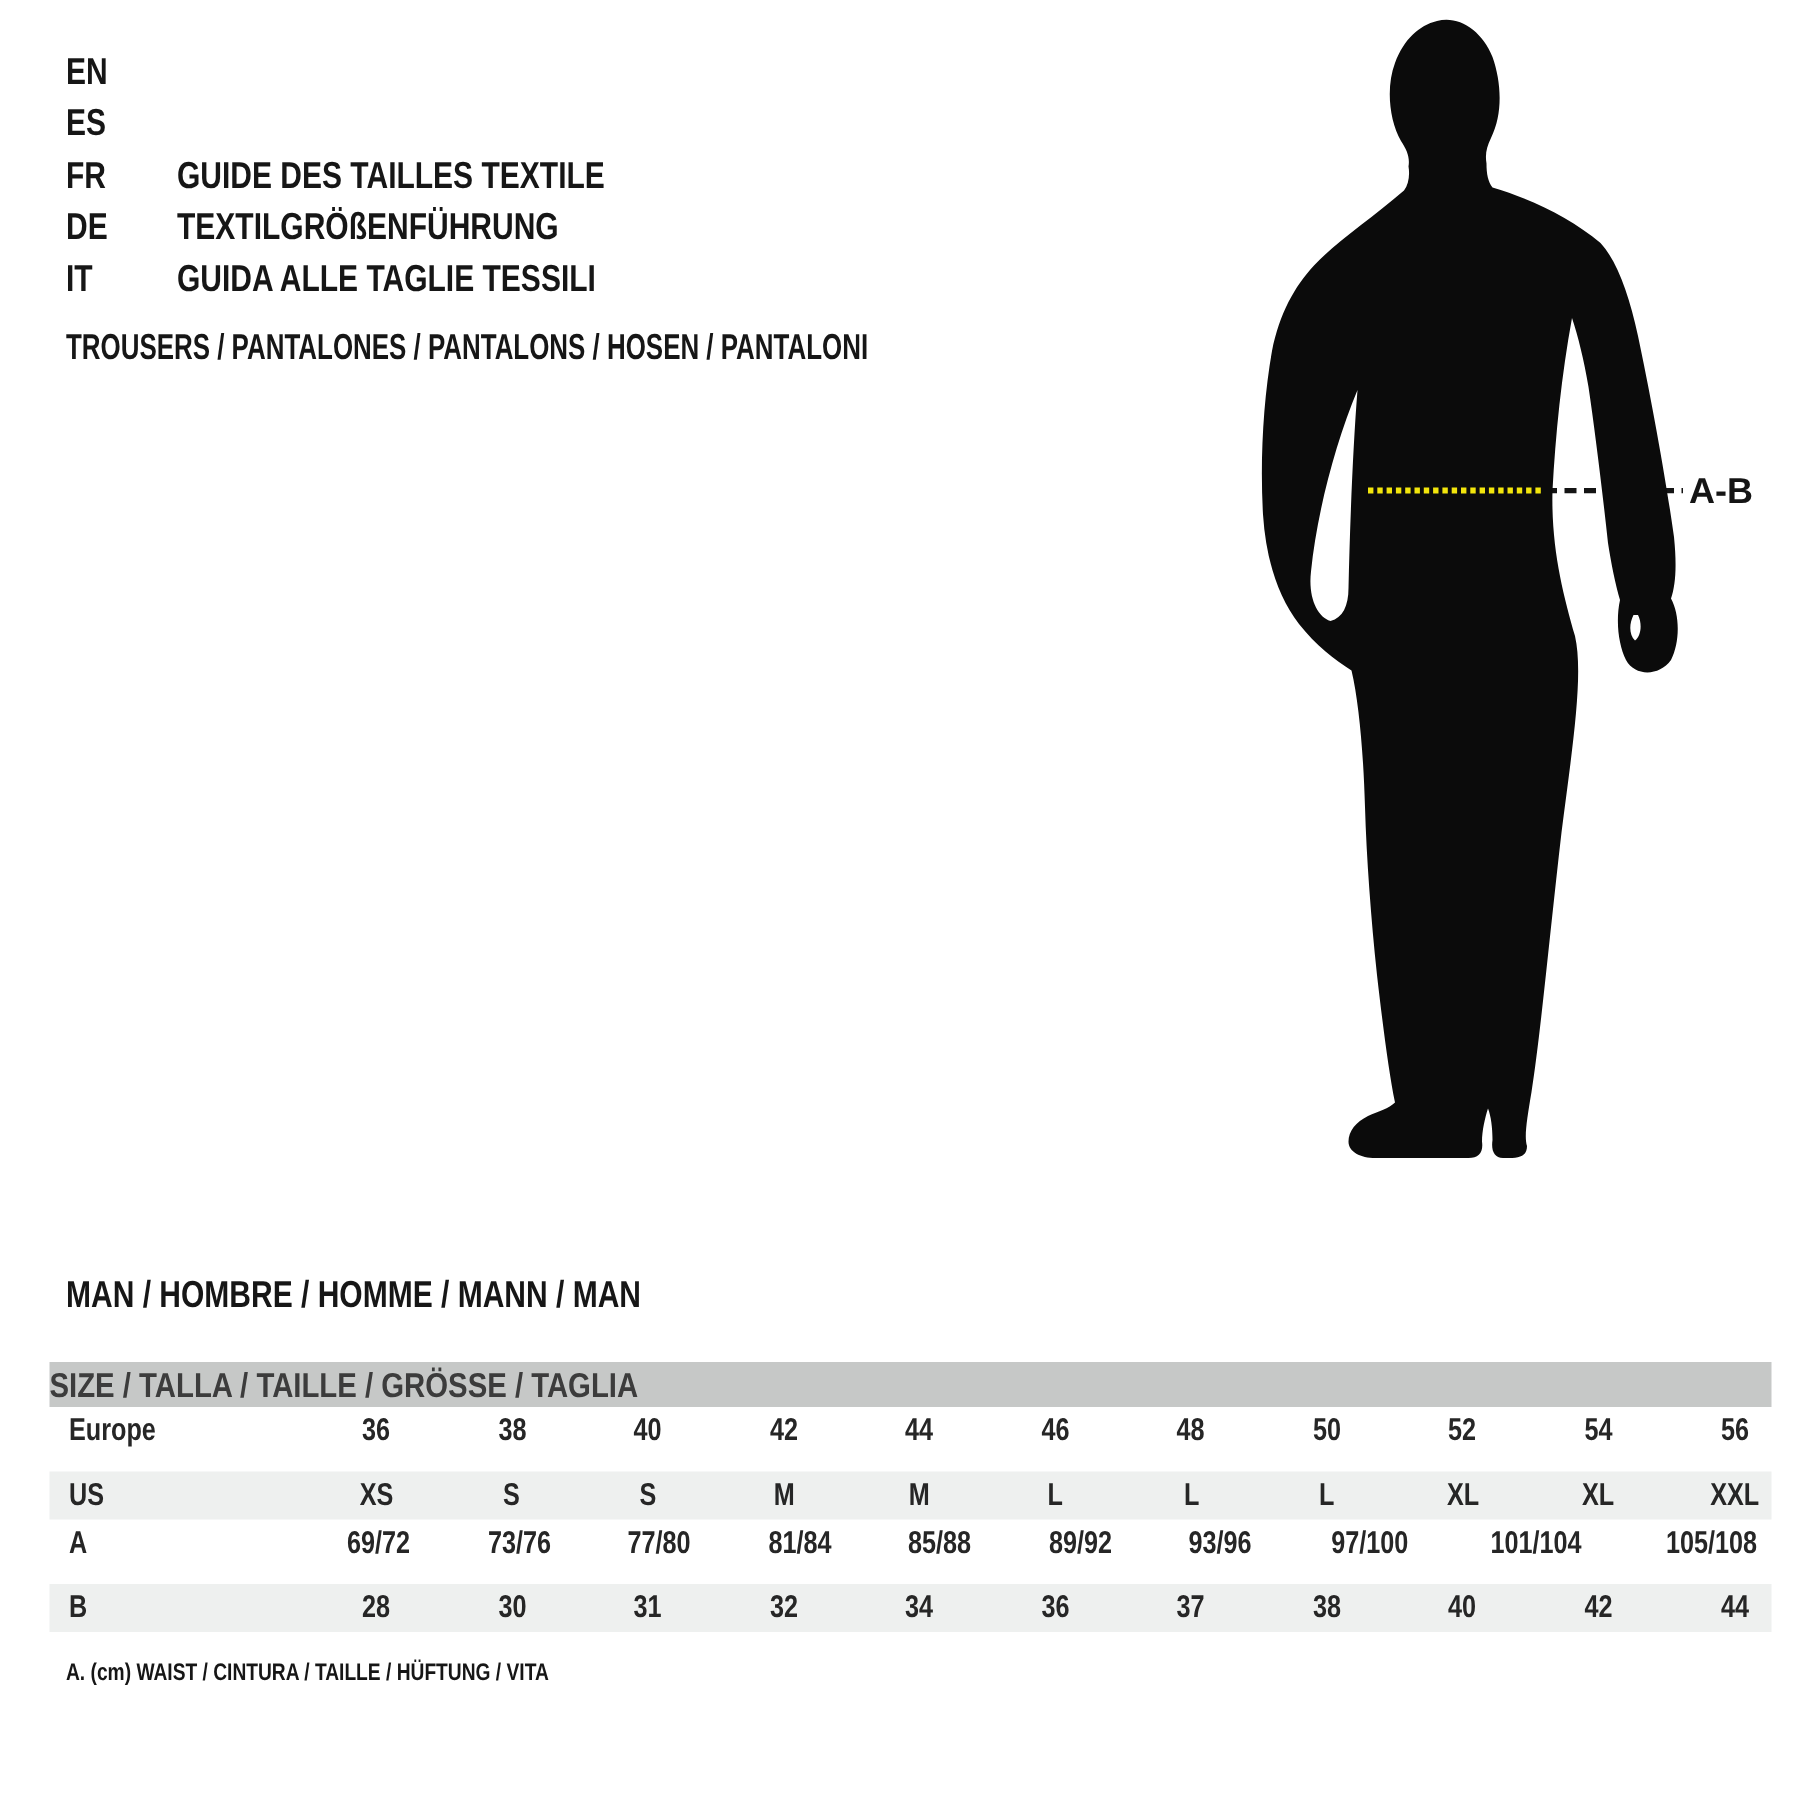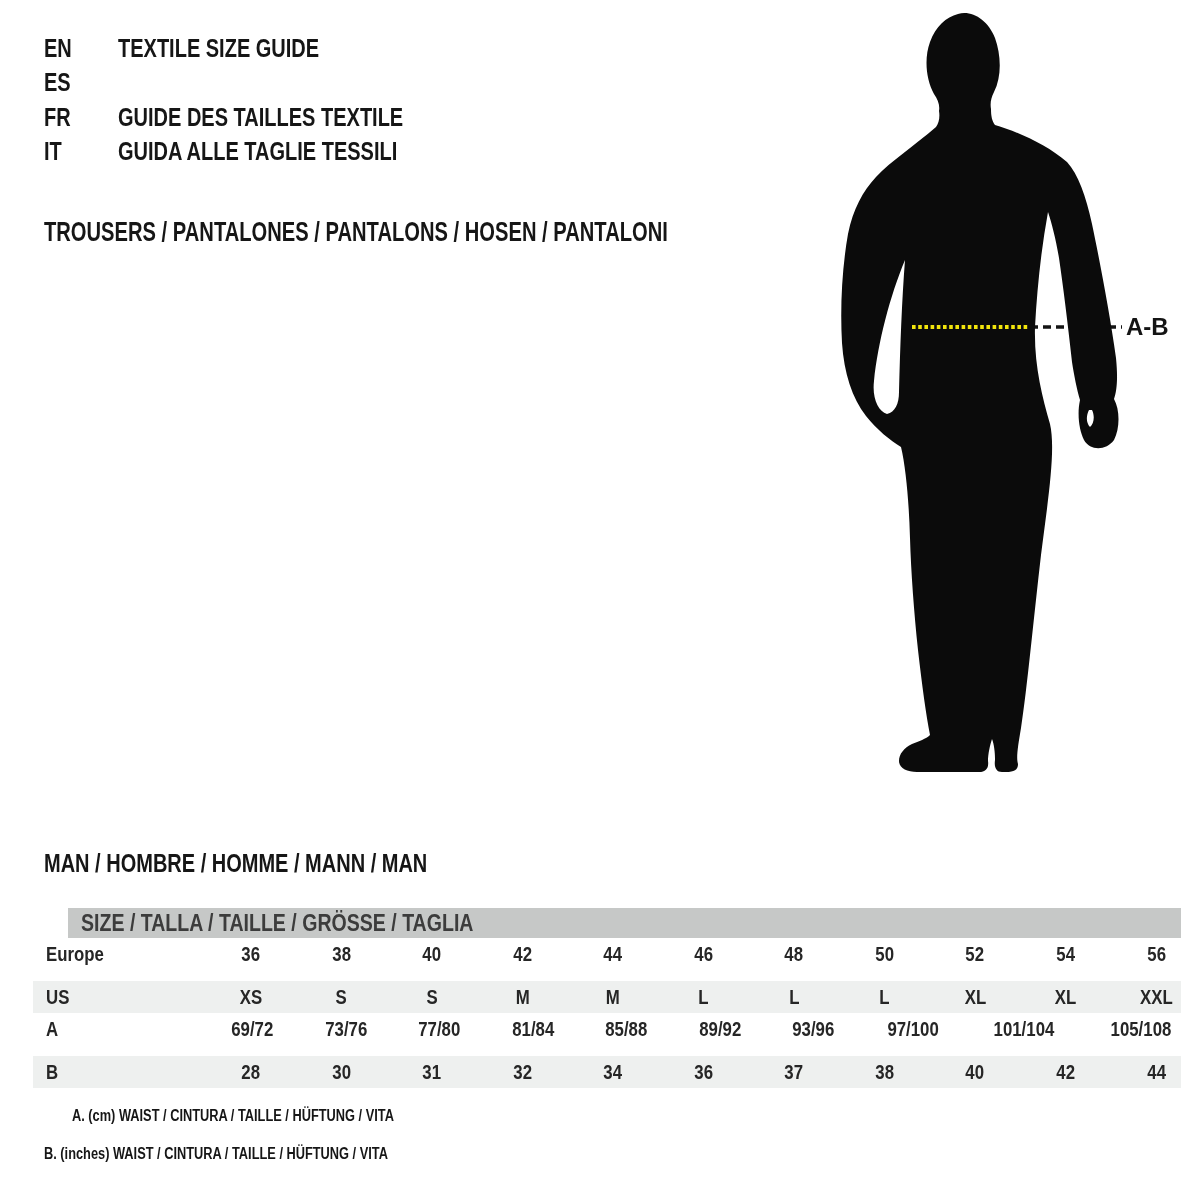--- a/index.html
+++ b/index.html
@@ -14,54 +14,57 @@
   .w85{transform:scaleX(0.85);}
   .w72{transform:scaleX(0.72);}
 
   
   #langBlock{left:44px;top:31px;}
   .lang-row{display:flex;align-items:center;height:34.5px;font-weight:bold;font-size:25px;}
   .lang-code{width:74px;}
 
   
   .heading{font-weight:bold;white-space:nowrap;}
-  #trousersHeading{left:44px;top:216px;font-size:28px;line-height:32px;}
+  #trousersHeading{left:44px;top:216px;font-size:24px;line-height:32px;}
   #manHeading{left:44px;top:851px;font-size:25px;line-height:25px;}
 
   
   #figureBox{left:820px;top:0;width:380px;height:800px;}
 
   
   #sizeTable{left:33px;top:908px;width:1148px;}
-  #tableHeader{height:30px;display:flex;align-items:center;padding-left:13px;box-sizing:border-box;
-    font-size:23px;font-weight:bold;color:#3c3c3c;margin-left:35px;}
+  #tableHeader{height:30px;display:flex;align-items:center;box-sizing:border-box;
+    font-size:23px;font-weight:bold;color:#3c3c3c;}
   .trow{display:flex;height:32px;align-items:center;gap:41px;}
   .trow.stripe{background:var(--stripe,#eef0ef);margin-top:11px;}
   .tcell{flex:1;display:flex;justify-content:center;align-items:center;
     font-size:21px;font-weight:bold;color:#262626;}
   .tcell.labelc{flex:0 0 152px;justify-content:flex-start;padding-left:13px;box-sizing:border-box;}
 
   
   #notesBlock{left:44px;top:1097px;}
   .note{height:38px;display:flex;align-items:center;font-size:16px;font-weight:bold;justify-content:flex-end;}
 </style>
 </head>
 <body style="--stripe: #eef0ef;">
 
 <div class="abs" id="langBlock">
     <div class="lang-row">
       <span class="lang-code"><span class="cond condL">EN</span></span>
-      <span><span class="cond condL">TEXTILE SIZE GUIDE</span></span>
     </div>
     <div class="lang-row">
       <span class="lang-code"><span class="cond condL">ES</span></span>
     </div>
     <div class="lang-row">
       <span class="lang-code"><span class="cond condL">FR</span></span>
       <span><span class="cond condL">GUIDE DES TAILLES TEXTILE</span></span>
+    </div>
+    <div class="lang-row">
+      <span class="lang-code"><span class="cond condL">DE</span></span>
+      <span><span class="cond condL">TEXTILGRÖßENFÜHRUNG</span></span>
     </div>
     <div class="lang-row">
       <span class="lang-code"><span class="cond condL">IT</span></span>
       <span><span class="cond condL">GUIDA ALLE TAGLIE TESSILI</span></span>
     </div>
   </div>
 
 <div class="abs heading" id="trousersHeading">
   <span class="cond condL w72">TROUSERS / PANTALONES / PANTALONS / HOSEN / PANTALONI</span>
 </div>
@@ -290,16 +293,13 @@
           <span class="cond">44</span>
         </div>
       </div>
     </div>
 </div>
 
 <div class="abs" id="notesBlock">
     <div class="note">
       <span class="cond condL">A. (cm) WAIST / CINTURA / TAILLE / HÜFTUNG / VITA</span>
     </div>
-    <div class="note">
-      <span class="cond condL">B. (inches) WAIST / CINTURA / TAILLE / HÜFTUNG / VITA</span>
-    </div>
   </div>
 
 </body></html>

